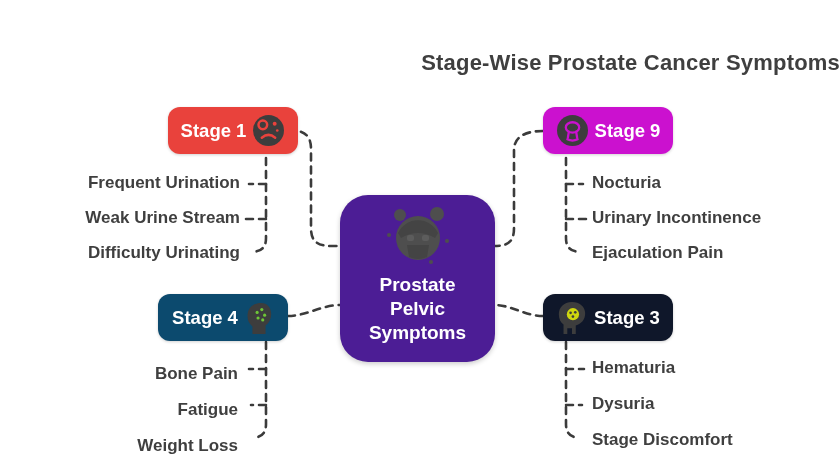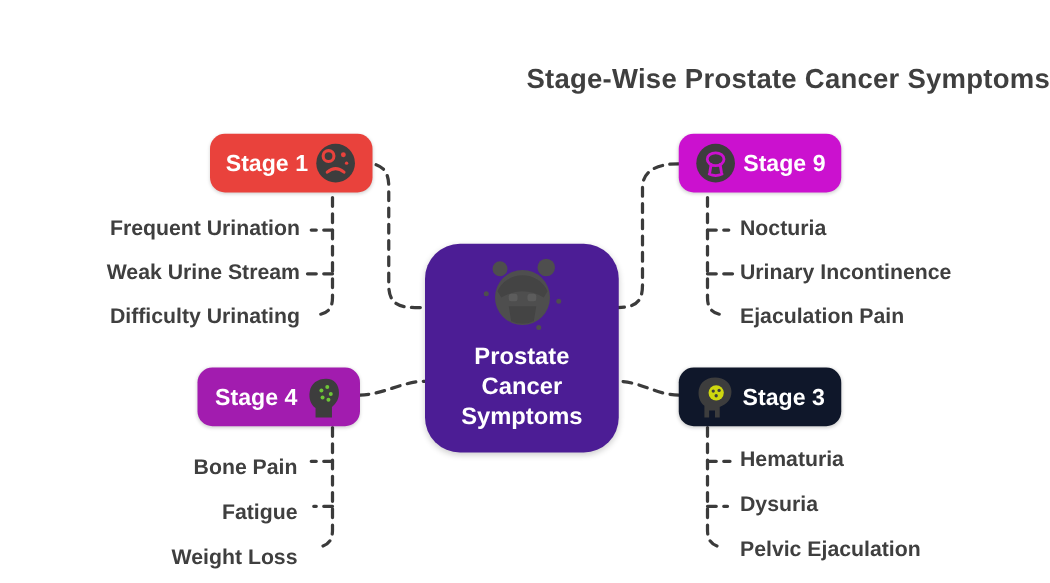--- a/index.html
+++ b/index.html
@@ -106,21 +106,21 @@
     <span class="icon">
       <svg width="33" height="33" viewBox="0 0 32 32">
         <circle cx="16" cy="16" r="15" fill="#3d3d3d"></circle>
         <ellipse cx="16" cy="13" rx="6.5" ry="5" fill="none" stroke-width="2.2" stroke="#cb11cf"></ellipse>
         <path d="M12.5 17 L11.5 23 M19.5 17 L20.5 23 M11 24.5 Q16 27 21 24.5" fill="none" stroke-width="2.2" stroke-linecap="round" stroke="#cb11cf"></path>
       </svg>
     </span>
     <span>Stage 9</span>
   </div>
 
-  <div class="stage" id="stage4" style="background: #a21caf;">
+  <div class="stage" id="stage4" style="background: #0c4a6e;">
     <span>Stage 4</span>
     <span class="icon">
       <svg width="30" height="36" viewBox="0 0 32 38">
         <path d="M9 36 L9 28 C5 25 3 20 4 14 C5 7 11 3 18 3 C25 3 29 8 29 15 C29 20 27 24 23 27 L23 36 Z" fill="#3d3d3d"></path>
         <circle cx="14" cy="13" r="1.7" fill="#6ec637"></circle>
         <circle cx="19" cy="10" r="1.7" fill="#6ec637"></circle>
         <circle cx="22" cy="16" r="1.7" fill="#6ec637"></circle>
         <circle cx="15" cy="19" r="1.7" fill="#6ec637"></circle>
         <circle cx="20" cy="21" r="1.7" fill="#6ec637"></circle>
       </svg>
@@ -150,21 +150,21 @@
         <rect x="27" y="30" width="7" height="6" rx="2" fill="#5c5c5c"></rect>
         <rect x="42" y="30" width="7" height="6" rx="2" fill="#5c5c5c"></rect>
         <path d="M27 40 H49 L47 52 Q38 56 29 52 Z" fill="#444444"></path>
         <circle cx="9" cy="30" r="2" fill="#4e4e4e"></circle>
         <circle cx="67" cy="36" r="2" fill="#4e4e4e"></circle>
         <circle cx="51" cy="57" r="2" fill="#4e4e4e"></circle>
       </svg>
     </span>
     <div class="center-label">
       <div>Prostate</div>
-      <div>Cancer</div>
+      <div>Pelvic</div>
       <div>Symptoms</div>
     </div>
   </div>
 
   <div class="symptom-group" id="group-stage1">
     <div class="symptom">Frequent Urination</div>
     <div class="symptom">Weak Urine Stream</div>
     <div class="symptom">Difficulty Urinating</div>
   </div>
 
@@ -176,16 +176,16 @@
 
   <div class="symptom-group" id="group-stage4">
     <div class="symptom">Bone Pain</div>
     <div class="symptom">Fatigue</div>
     <div class="symptom">Weight Loss</div>
   </div>
 
   <div class="symptom-group" id="group-stage3">
     <div class="symptom">Hematuria</div>
     <div class="symptom">Dysuria</div>
-    <div class="symptom">Pelvic Ejaculation</div>
+    <div class="symptom">Stage Discomfort</div>
   </div>
 
 </div>
 
 </body></html>

